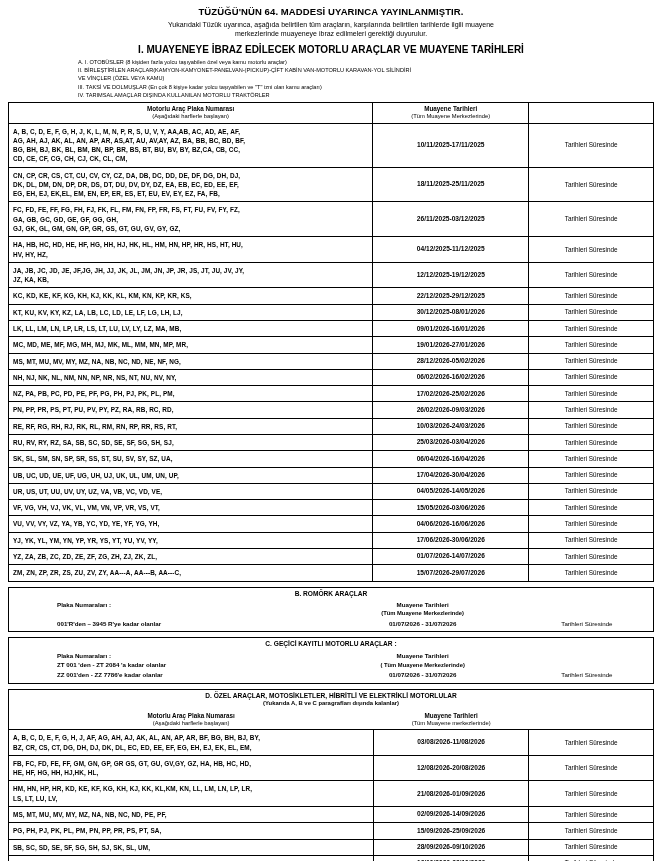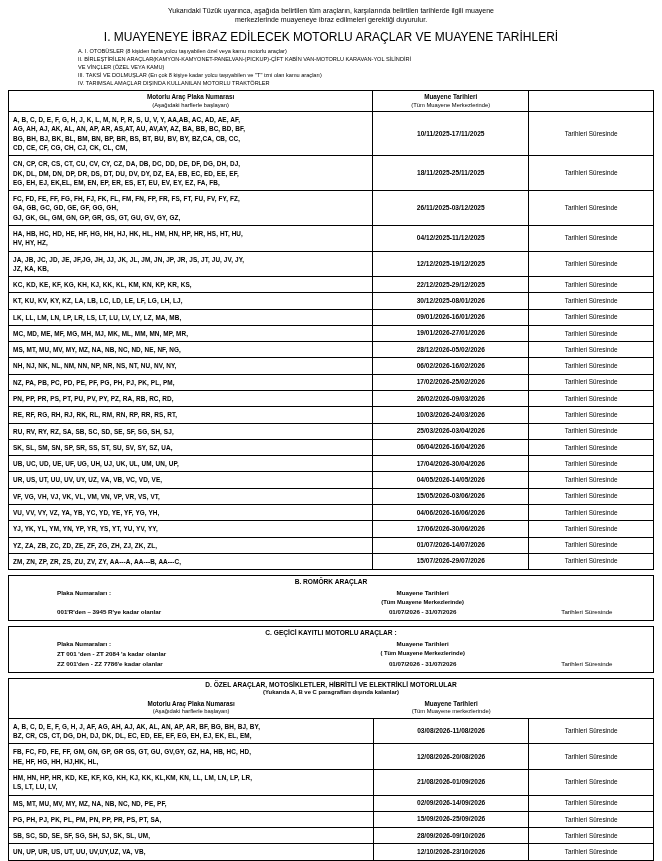--- a/index.html
+++ b/index.html
@@ -30,22 +30,22 @@
     margin-top: 2px;
   }
   .doc-sub {
     text-align: center;
     font-size: 7px;
     margin-top: 2px;
     line-height: 1.35;
   }
   .section-head {
     text-align: center;
-    font-weight: normal;
-    font-size: 12px;
+    font-weight: bold;
+    font-size: 10px;
     margin-top: 5px;
     margin-bottom: 2px;
   }
   .notes {
     font-size: 5.6px;
     line-height: 1.45;
     padding-left: 70px;
     padding-right: 8px;
   }
   .notes div {
@@ -162,20 +162,21 @@
     font-size: 5.9px;
     font-weight: bold;
     padding-bottom: 2px;
   }
 </style>
 </head>
 <body>
 
 <div class="page">
 
+  <div class="doc-title">TÜZÜĞÜ'NÜN 64. MADDESİ UYARINCA YAYINLANMIŞTIR.</div>
   <div class="doc-sub">
     <div>Yukarıdaki Tüzük uyarınca, aşağıda belirtilen tüm araçların, karşılarında belirtilen tarihlerde ilgili muayene</div>
     <div>merkezlerinde muayeneye ibraz edilmeleri gerektiği duyurulur.</div>
   </div>
 
   <div class="section-head">I. MUAYENEYE İBRAZ EDİLECEK MOTORLU ARAÇLAR VE MUAYENE TARİHLERİ</div>
 
   <div class="notes">
     <div style="white-space: pre-line;">A. I.   OTOBÜSLER (8 kişiden fazla yolcu taşıyabilen özel veya kamu motorlu araçlar)</div>
     <div style="white-space: pre-line;">II. BİRLEŞTİRİLEN ARAÇLAR(KAMYON-KAMYONET-PANELVAN-(PICKUP)-ÇİFT KABİN VAN-MOTORLU KARAVAN-YOL SİLİNDİRİ</div>

